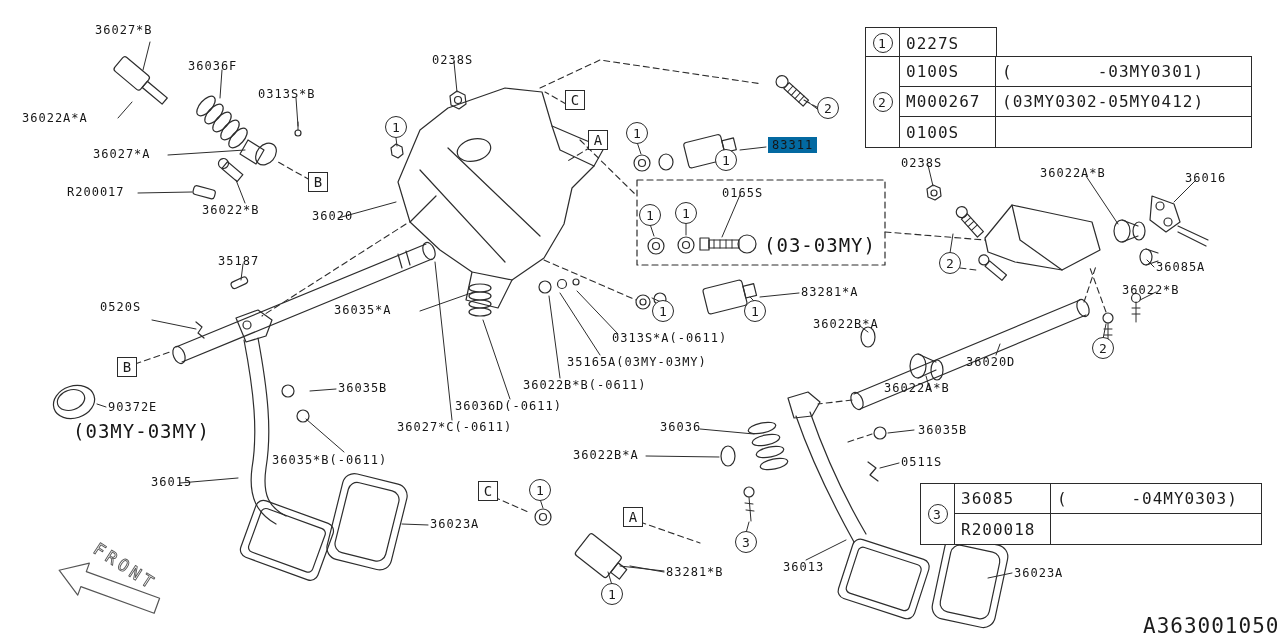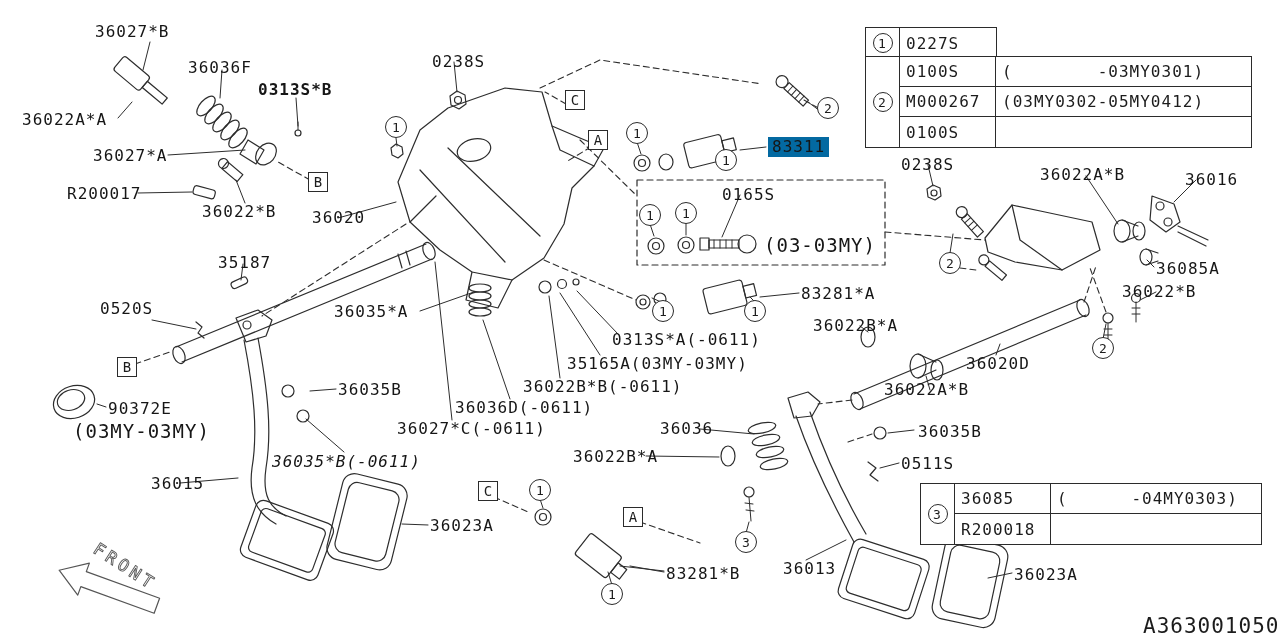--- a/index.html
+++ b/index.html
@@ -1,20 +1,20 @@
 <!DOCTYPE html>
 <html><head>
 <meta charset="utf-8">
 <style>
   * { margin:0; padding:0; box-sizing:border-box; }
   html,body { width:1280px; height:640px; background:#ffffff; }
   body { font-family:"DejaVu Sans Mono","Liberation Mono",monospace; color:#1c1c1c; }
   #stage { position:relative; width:1280px; height:640px; overflow:hidden; background:#fff; }
   #lineart { position:absolute; left:0; top:0; }
-  .lbl { position:absolute; font-size:16px; letter-spacing:1px; line-height:1; white-space:nowrap; color:#161616; }
+  .lbl { position:absolute; font-size:12px; letter-spacing:1px; line-height:1; white-space:nowrap; color:#161616; }
   .lbl.small { font-size:19px; }
   .hl { background:#0369a1; padding:2px 4px; }
   .callout { position:absolute; width:22px; height:22px; border:1.4px solid #2b2b2b; border-radius:50%;
              display:flex; align-items:center; justify-content:center; font-size:13px; background:#fff;
              transform:translate(-50%,-50%); }
   .secbox  { position:absolute; width:20px; height:20px; border:1.4px solid #2b2b2b;
              display:flex; align-items:center; justify-content:center; font-size:14px; background:#fff;
              transform:translate(-50%,-50%); }
   .ref-table { position:absolute; display:grid; border:1.2px solid #2b2b2b; background:#fff; }
   .ref-table .cell { display:flex; align-items:center; font-size:16px; letter-spacing:1px; white-space:pre;
@@ -306,33 +306,33 @@
       <g transform="translate(108,588) rotate(20)">
         <path d="M-52,0 L-26,-17 L-26,-8 L52,-8 L52,8 L-26,8 L-26,17 Z" fill="#ffffff" stroke="#555555"></path>
       </g>
       <text transform="translate(92,552) rotate(33)" font-size="17" letter-spacing="4" fill="#ffffff" stroke="#555555" stroke-width="0.9" font-family="DejaVu Sans Mono, monospace">FRONT</text>
     </g>
   </svg>
 
   <div id="labels-layer">
       <div class="lbl" style="left: 95px; top: 24px;">36027*B</div>
       <div class="lbl" style="left: 188px; top: 60px;">36036F</div>
-      <div class="lbl" style="left: 258px; top: 82px; font-weight: bold;">0313S*B</div>
+      <div class="lbl" style="left: 258px; top: 88px;">0313S*B</div>
       <div class="lbl" style="left: 22px; top: 112px;">36022A*A</div>
       <div class="lbl" style="left: 93px; top: 148px;">36027*A</div>
       <div class="lbl" style="left: 67px; top: 186px;">R200017</div>
       <div class="lbl" style="left: 202px; top: 204px;">36022*B</div>
       <div class="lbl" style="left: 312px; top: 210px;">36020</div>
       <div class="lbl" style="left: 218px; top: 255px;">35187</div>
       <div class="lbl" style="left: 100px; top: 301px;">0520S</div>
       <div class="lbl" style="left: 334px; top: 304px;">36035*A</div>
       <div class="lbl" style="left: 108px; top: 401px;">90372E</div>
       <div class="lbl small" style="left: 73px; top: 422px;">(03MY-03MY)</div>
       <div class="lbl" style="left: 338px; top: 382px;">36035B</div>
-      <div class="lbl" style="left: 272px; top: 454px; font-style: italic;">36035*B(-0611)</div>
+      <div class="lbl" style="left: 272px; top: 454px;">36035*B(-0611)</div>
       <div class="lbl" style="left: 151px; top: 476px;">36015</div>
       <div class="lbl" style="left: 430px; top: 518px;">36023A</div>
       <div class="lbl" style="left: 432px; top: 54px;">0238S</div>
       <div class="lbl" style="left: 722px; top: 187px;">0165S</div>
       <div class="lbl small" style="left: 764px; top: 236px;">(03-03MY)</div>
       <div class="lbl" style="left: 801px; top: 286px;">83281*A</div>
       <div class="lbl" style="left: 612px; top: 332px;">0313S*A(-0611)</div>
       <div class="lbl" style="left: 567px; top: 356px;">35165A(03MY-03MY)</div>
       <div class="lbl" style="left: 503px; top: 379px; margin-left: 20px;">36022B*B(-0611)</div>
       <div class="lbl" style="left: 455px; top: 400px;">36036D(-0611)</div>

